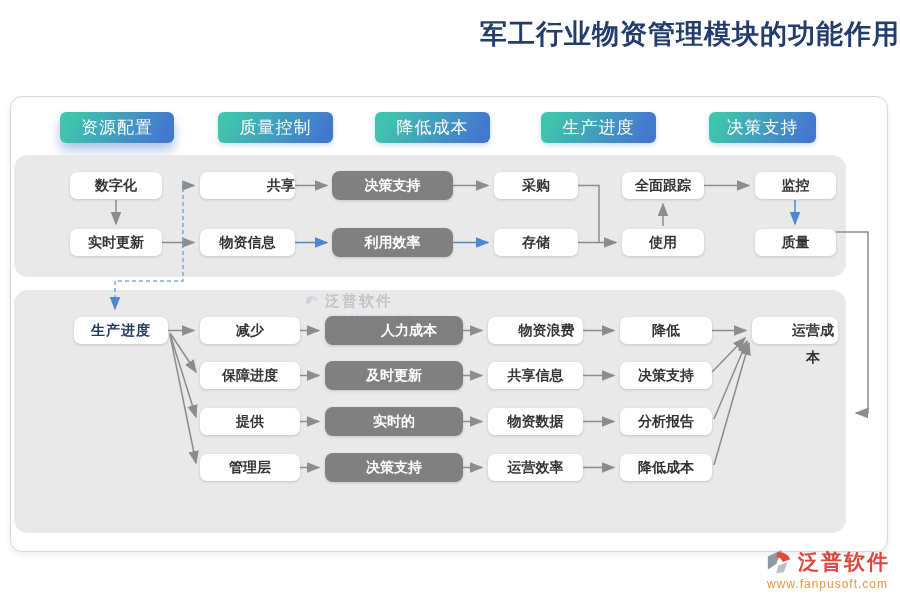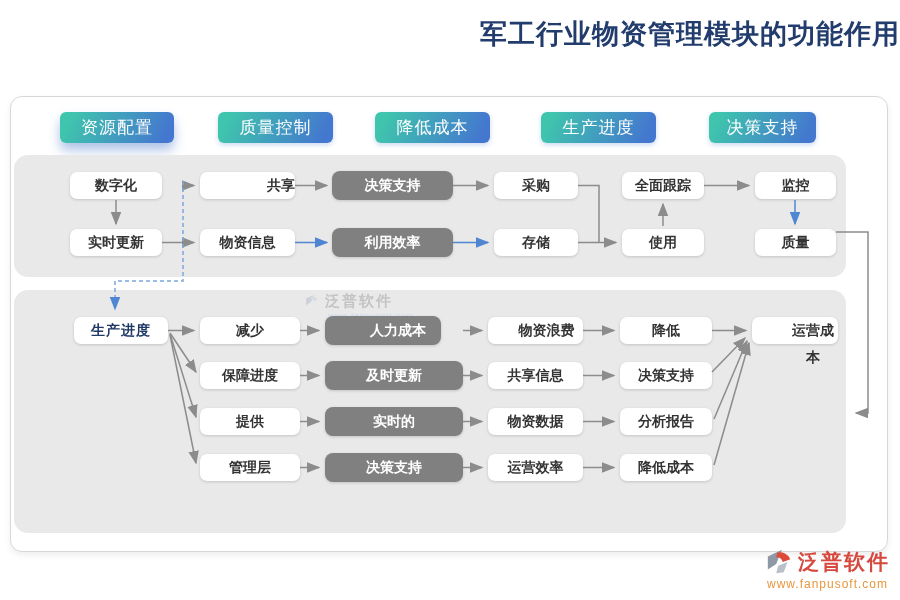--- a/index.html
+++ b/index.html
@@ -84,21 +84,21 @@
   <div class="node" style="left:494px;top:172px;width:84px;">采购</div>
   <div class="node" style="left:494px;top:229px;width:84px;">存储</div>
   <div class="node" style="left:622px;top:172px;width:82px;">全面跟踪</div>
   <div class="node" style="left:622px;top:229px;width:82px;">使用</div>
   <div class="node" style="left:755px;top:172px;width:81px;">监控</div>
   <div class="node" style="left:755px;top:229px;width:81px;">质量</div>
 
   <div class="node navy" style="left:74px;top:317px;width:94px;">生产进度</div>
 
   <div class="node" style="left:200px;top:317px;width:100px;">减少</div>
-  <div class="node dark" style="left:325px;top:316px;width:116px;padding-left:30px;">人力成本</div>
+  <div class="node dark" style="left:325px;top:316px;width:138px;padding-left:30px;">人力成本</div>
   <div class="node" style="left:488px;top:317px;width:95px;padding-left:22px;">物资浪费</div>
   <div class="node" style="left:620px;top:317px;width:92px;">降低</div>
 
   <div class="node" style="left:200px;top:362px;width:100px;">保障进度</div>
   <div class="node dark" style="left:325px;top:361px;width:138px;">及时更新</div>
   <div class="node" style="left:488px;top:362px;width:95px;">共享信息</div>
   <div class="node" style="left:620px;top:362px;width:92px;">决策支持</div>
 
   <div class="node" style="left:200px;top:408px;width:100px;">提供</div>
   <div class="node dark" style="left:325px;top:407px;width:138px;">实时的</div>

